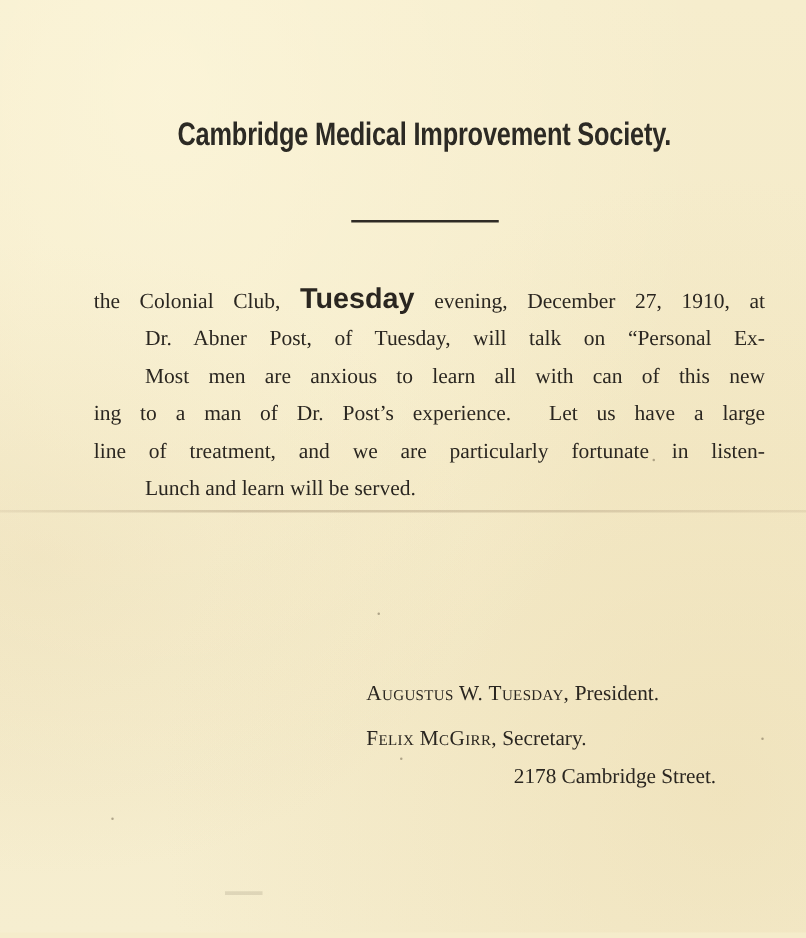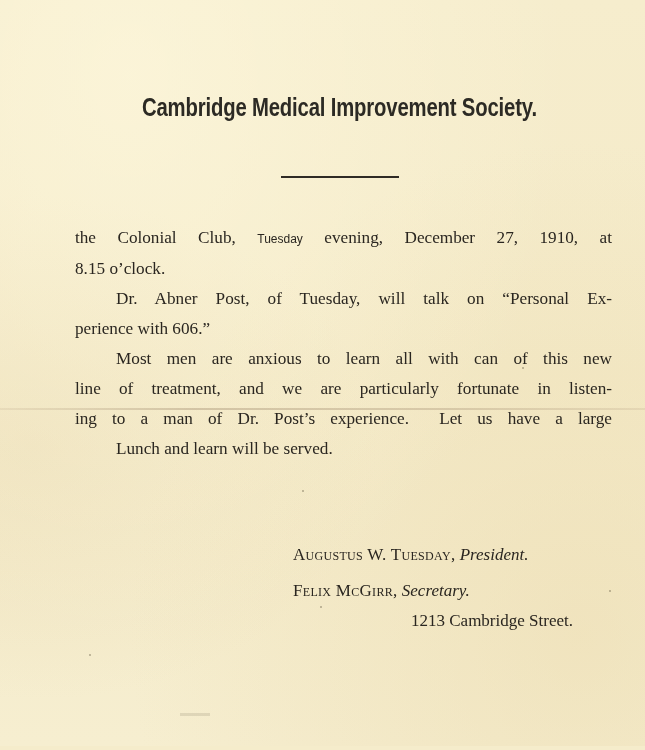--- a/index.html
+++ b/index.html
@@ -74,22 +74,22 @@
       white-space: nowrap;
     }
     .line.last {
       text-align-last: left;
     }
     .indent {
       padding-left: 41px;
     }
     .bold-day {
       font-family: "Liberation Sans", "DejaVu Sans", sans-serif;
-      font-weight: normal;
-      font-size: 12px;
+      font-weight: bold;
+      font-size: 23px;
       margin-top: 12px;
     }
     .signatures {
       position: absolute;
       left: 0;
       top: 540px;
       width: 645px;
       font-size: 17px;
       line-height: 30px;
     }
@@ -98,21 +98,20 @@
       white-space: nowrap;
     }
     .sig-president { left: 293px; top: 0; }
     .sig-secretary { left: 293px; top: 36px; }
     .sig-address { left: 411px; top: 66px; }
     .smallcaps {
       font-variant: small-caps;
       letter-spacing: 0.3px;
     }
     .italic {
-      font-style: italic;
     }
     .speck {
       position: absolute;
       width: 2px;
       height: 2px;
       background: rgba(90,80,60,0.45);
       border-radius: 50%;
     }
   </style>
 </head>
@@ -123,50 +122,48 @@
   <div class="fold-line"></div>
 
   <div class="title">Cambridge Medical Improvement Society.</div>
 
   <div class="rule"></div>
 
   <div class="body-text">
 
     <div class="para">
       <span class="line"><span>the Colonial Club,</span> <span class="bold-day">Tuesday</span> <span>evening, December 27, 1910, at</span></span>
-      <span class="line last">8.15 o’clock.</span>
     </div>
 
     <div class="para">
       <span class="line indent">Dr. Abner Post, of Tuesday, will talk on “Personal Ex-</span>
-      <span class="line last">perience with 606.”</span>
     </div>
 
     <div class="para">
       <span class="line indent">Most men are anxious to learn all with can of this new</span>
+      <span class="line" style="white-space: pre;">ing to a man of Dr. Post’s experience.  Let us have a large</span>
       <span class="line">line of treatment, and we are particularly fortunate in listen-</span>
-      <span class="line" style="white-space: pre;">ing to a man of Dr. Post’s experience.  Let us have a large</span>
     </div>
 
     <div class="para">
       <span class="line indent last">Lunch and learn will be served.</span>
     </div>
 
   </div>
 
   <div class="signatures">
     <div class="sig-line sig-president">
       <span class="smallcaps">Augustus W. Tuesday,</span>
       <span class="italic">President.</span>
     </div>
     <div class="sig-line sig-secretary">
       <span class="smallcaps">Felix McGirr,</span>
       <span class="italic">Secretary.</span>
     </div>
-    <div class="sig-line sig-address">1213 Cambridge Street.</div>
+    <div class="sig-line sig-address">2178 Cambridge Street.</div>
   </div>
 
   <div class="speck" style="left:89px; top:654px;"></div>
   <div class="speck" style="left:302px; top:490px;"></div>
   <div class="speck" style="left:522px; top:367px;"></div>
   <div class="speck" style="left:320px; top:606px;"></div>
   <div class="speck" style="left:180px; top:713px; width:30px; height:3px; border-radius:0; background:rgba(120,110,90,0.18);"></div>
   <div class="speck" style="left:609px; top:590px;"></div>
 
 </div>

